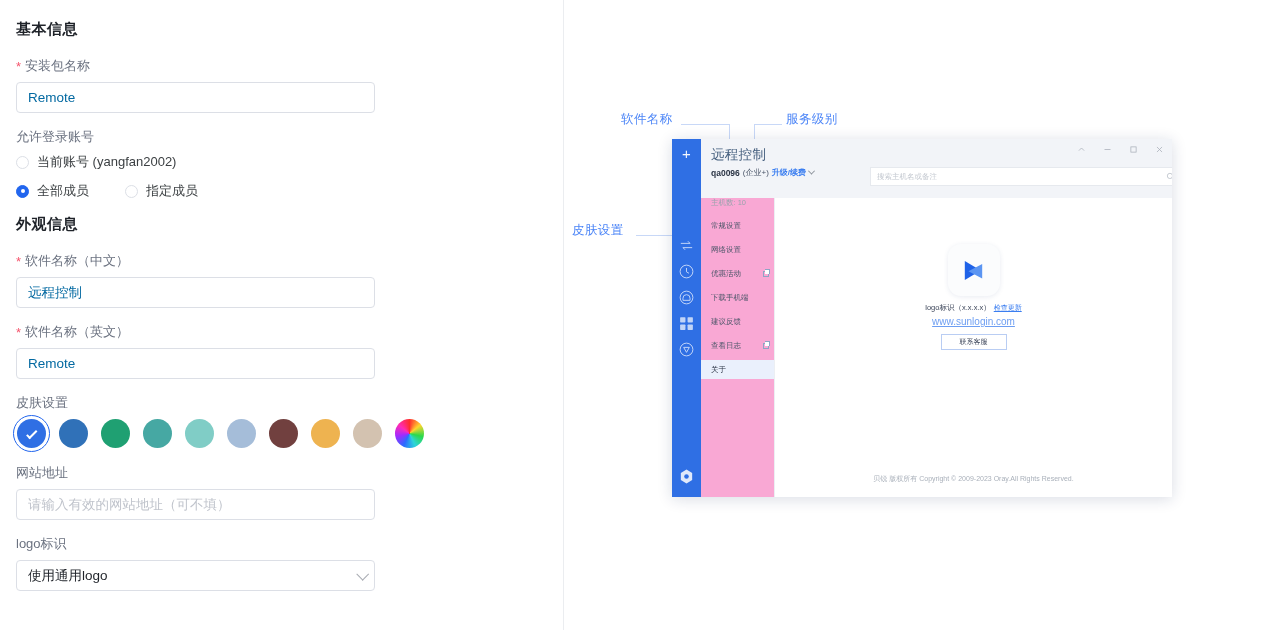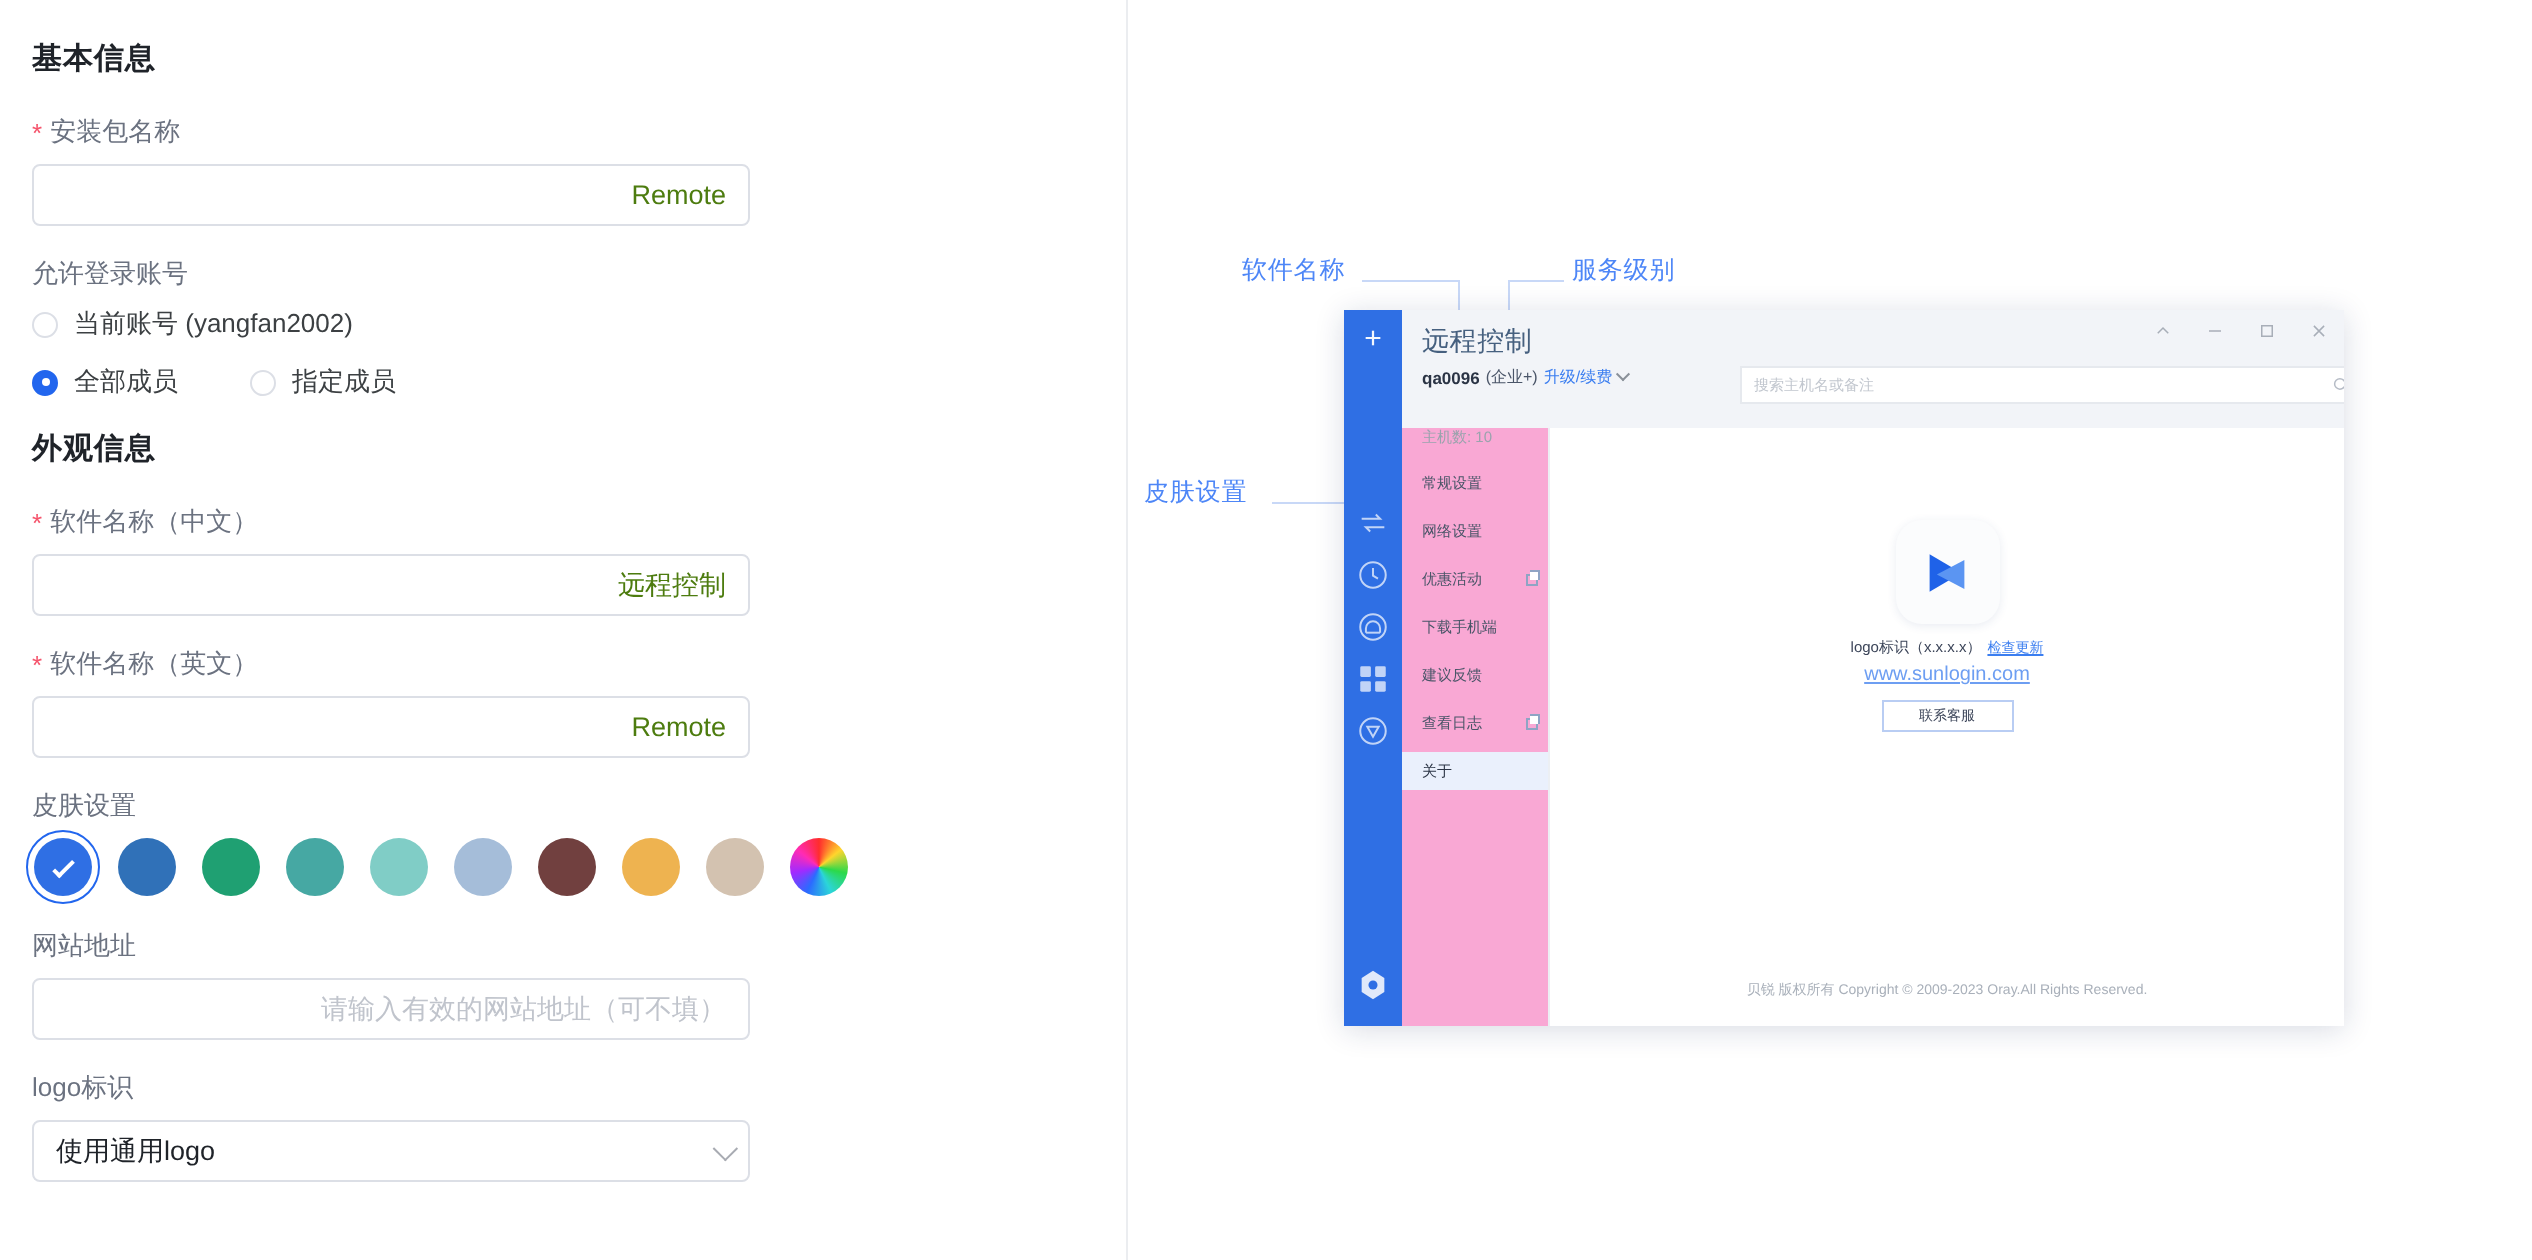--- a/index.html
+++ b/index.html
@@ -27,23 +27,23 @@
   .field { margin-bottom: 15px; }
   .field-label {
     font-size: 13px; color: #6b7280; margin-bottom: 7px;
     display: flex; align-items: center; gap: 2px;
   }
   .req-star { color: #f5556d; font-size: 13px; line-height: 1; margin-right: 2px; }
   .text-input {
     width: 359px; height: 31px;
     border: 1px solid #dcdfe6; border-radius: 4px;
     padding: 0 11px;
-    font-size: 13.5px; color: #4d7c0f;
+    font-size: 13.5px; color: #0369a1;
     font-family: "Liberation Sans", sans-serif;
-    background: #fff; outline: none; text-align: right;
+    background: #fff; outline: none;
   }
   .text-input::placeholder { color: #c0c4cc; }
   .select-wrap { position: relative; width: 359px; }
   .select-box {
     width: 359px; height: 31px;
     border: 1px solid #dcdfe6; border-radius: 4px;
     padding: 0 28px 0 11px;
     font-size: 13.5px; color: #1f2329;
     display: flex; align-items: center;
     background: #fff; cursor: pointer;
@@ -98,21 +98,21 @@
     background: conic-gradient(#ff2d2d, #ffd52d, #2bd94a, #2bd5d9, #2b6bff, #a02bff, #ff2bb5, #ff2d2d);
   }
 
   
   #vertical-divider {
     position: absolute; left: 563px; top: 0;
     width: 1px; height: 630px; background: #ebedf0;
   }
 
   
-  #preview-panel { position: absolute; left: 564px; top: 16px; width: 702px; height: 536px; }
+  #preview-panel { position: absolute; left: 564px; top: 0; width: 702px; height: 536px; }
 
   
   #mock-window {
     position: absolute; left: 108px; top: 139px;
     width: 500px; height: 358px;
     background: #ffffff;
     box-shadow: 0 2px 14px rgba(20,40,90,.16);
     display: flex; overflow: hidden;
   }
   
@@ -132,21 +132,21 @@
     height: 59px; background: #f2f4f8;
     display: flex; position: relative; flex: none;
   }
   #mock-titleblock { padding: 7px 0 0 10px; width: 145px; flex: none; }
   .mock-app-title { font-size: 13.5px; color: #46607f; letter-spacing: .3px; }
   .mock-acct {
     font-size: 8px; color: #4a5568; margin-top: 3px;
     display: flex; align-items: center; gap: 3px; white-space: nowrap;
   }
   .mock-acct b { font-weight: bold; font-size: 8.5px; color: #2b3445; }
-  .mock-renew { color: #3b7ef0; }
+  .mock-renew { color: #3b7ef0; font-weight: bold; }
   .mini-chev {
     width: 5px; height: 5px;
     border-right: 1px solid #8a9099; border-bottom: 1px solid #8a9099;
     transform: rotate(45deg) translate(-1px,-1px);
   }
   .mock-hostcount { font-size: 7.5px; color: #9aa3ad; margin-top: 20px; }
   #mock-search {
     position: absolute; left: 169px; top: 28px;
     width: 312px; height: 19px;
     background: #fff; border: 1px solid #e6e9ee;

